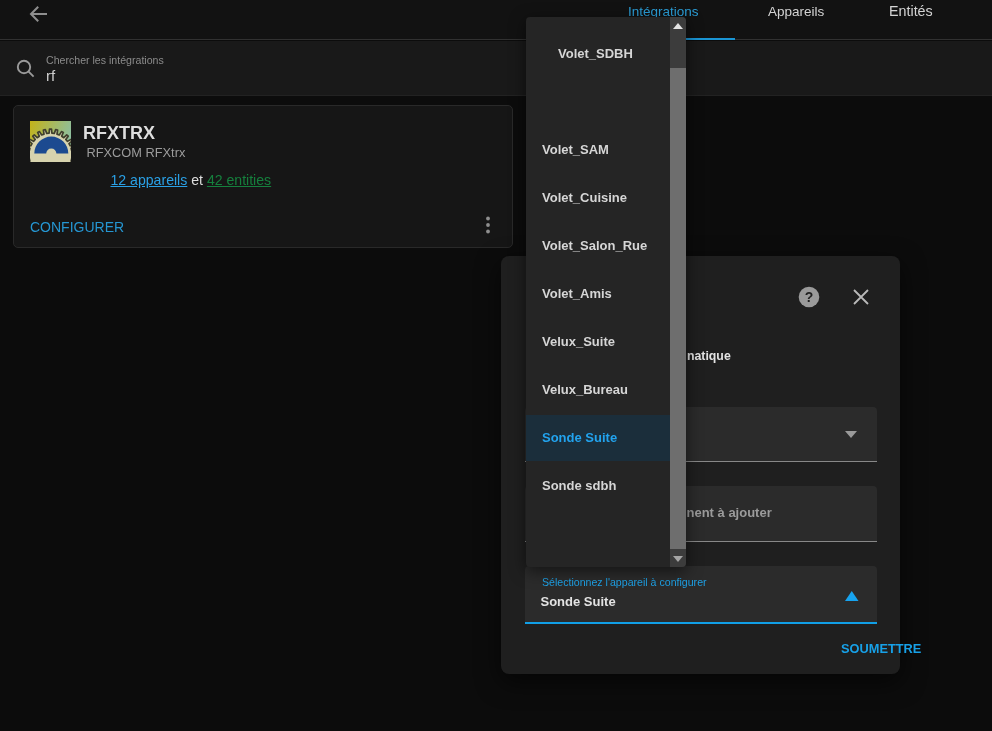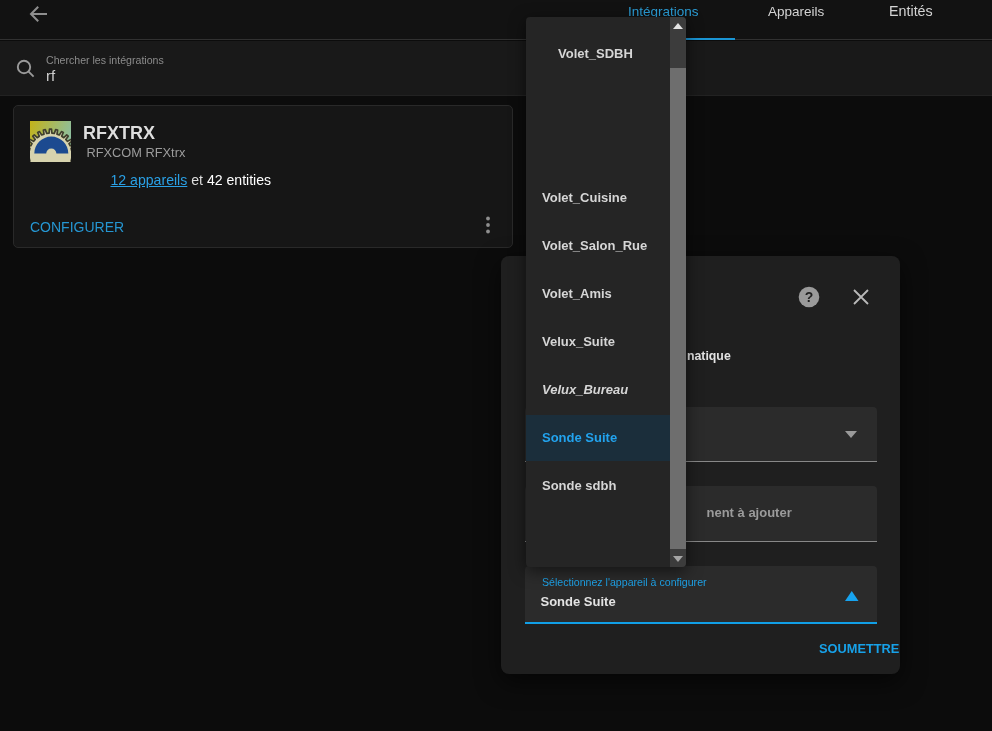--- a/index.html
+++ b/index.html
@@ -38,21 +38,21 @@
         <stop offset="1" stop-color="#8ebf9e"></stop>
       </linearGradient>
     </defs>
     <rect x="0" y="0" width="41" height="41" fill="url(#gbg)"></rect>
     <path d="M 19.1 12.1 L 19.5 8.1 L 21.5 8.1 L 21.9 12.1 L 24.3 12.4 L 25.7 8.6 L 27.6 9.1 L 27.0 13.1 L 29.3 14.0 L 31.5 10.6 L 33.3 11.5 L 31.7 15.2 L 33.8 16.7 L 36.7 13.9 L 38.2 15.2 L 35.8 18.5 L 37.5 20.3 L 41.0 18.4 L 42.1 20.0 L 39.0 22.6 L 40.2 24.8 L 44.1 23.7 L 44.8 25.6 L 41.1 27.3 L 41.7 29.8 L 45.8 29.6 L 46.0 31.6 L 42.1 32.4 L 42.1 35.0 L 46.0 35.8 L 45.8 37.8 L 41.7 37.6 L 41.1 40.1 L 44.8 41.8 L 44.1 43.7 L 40.2 42.6 L 39.0 44.8 L 42.1 47.4 L 41.0 49.0 L 37.5 47.1 L 35.8 48.9 L 38.2 52.2 L 36.7 53.5 L 33.8 50.7 L 31.7 52.2 L 33.3 55.9 L 31.5 56.8 L 29.3 53.4 L 27.0 54.3 L 27.6 58.3 L 25.7 58.8 L 24.3 55.0 L 21.9 55.3 L 21.5 59.3 L 19.5 59.3 L 19.1 55.3 L 16.7 55.0 L 15.3 58.8 L 13.4 58.3 L 14.0 54.3 L 11.7 53.4 L 9.5 56.8 L 7.7 55.9 L 9.3 52.2 L 7.2 50.7 L 4.3 53.5 L 2.8 52.2 L 5.2 48.9 L 3.5 47.1 L 0.0 49.0 L -1.1 47.4 L 2.0 44.8 L 0.8 42.6 L -3.1 43.7 L -3.8 41.8 L -0.1 40.1 L -0.7 37.6 L -4.8 37.8 L -5.0 35.8 L -1.1 35.0 L -1.1 32.4 L -5.0 31.6 L -4.8 29.6 L -0.7 29.8 L -0.1 27.3 L -3.8 25.6 L -3.1 23.7 L 0.8 24.8 L 2.0 22.6 L -1.1 20.0 L 0.0 18.4 L 3.5 20.3 L 5.2 18.5 L 2.8 15.2 L 4.3 13.9 L 7.2 16.7 L 9.3 15.2 L 7.7 11.5 L 9.5 10.6 L 11.7 14.0 L 14.0 13.1 L 13.4 9.1 L 15.3 8.6 L 16.7 12.4 Z" fill="#d7d3ae" stroke="#403f2d" stroke-width="1.7" stroke-linejoin="round"></path>
     <path d="M 4.3 32.6 A 17 17 0 0 1 38.3 32.6 L 26.4 32.6 A 5.1 5.1 0 0 0 16.2 32.6 Z" fill="#1c4a90"></path>
   </svg>
   <div class="abs" style="left:83px;top:123px;font-size:18px;font-weight:bold;color:#dedede;">RFXTRX</div>
   <div class="abs" style="left:86.5px;top:144.5px;font-size:12.8px;color:#9c9c9c;">RFXCOM RFXtrx</div>
   <div class="abs" style="left:86.5px;top:172px;font-size:14.1px;color:#dedede;">
-    <a style="color:#2aa0e5;text-decoration:underline;margin-left:24px;">12 appareils</a> et <a style="color:#ffffff;">42 entities</a>
+    <a style="color:#2aa0e5;text-decoration:underline;margin-left:24px;">12 appareils</a> et <a style="color:#15803d;text-decoration:underline;">42 entities</a>
   </div>
   <div class="abs" style="left:30px;top:219px;font-size:14px;font-weight:normal;letter-spacing:0px;color:#2596d2;">CONFIGURER</div>
   <svg class="abs" style="left:482px;top:212px;" width="12" height="24" viewBox="0 0 12 24">
     <circle cx="6" cy="6.5" r="1.9" fill="#8f8f8f"></circle>
     <circle cx="6" cy="13" r="1.9" fill="#8f8f8f"></circle>
     <circle cx="6" cy="19.5" r="1.9" fill="#8f8f8f"></circle>
   </svg>
 
   <div class="abs" style="left:501px;top:256px;width:399px;height:418px;background:#1f1f1f;border-radius:8px;box-shadow:0 8px 24px rgba(0,0,0,0.6);"></div>
 
@@ -66,42 +66,43 @@
   </svg>
 
   <div class="abs" style="left:687px;top:349px;font-size:12.3px;font-weight:bold;color:#e3e3e3;">natique</div>
 
   <div class="abs" style="left:525px;top:407px;width:352px;height:55px;background:#2b2b2b;border-radius:4px 4px 0 0;border-bottom:1px solid #888;"></div>
   <svg class="abs" style="left:845px;top:431px;" width="12" height="7" viewBox="0 0 12 7">
     <path d="M0 0 H12 L6 7 Z" fill="#9a9a9a"></path>
   </svg>
 
   <div class="abs" style="left:525px;top:486px;width:352px;height:56px;background:#2b2b2b;border-radius:4px 4px 0 0;border-bottom:1px solid #888;"></div>
-  <div class="abs" style="left:686.5px;top:504.5px;font-size:13px;font-weight:bold;color:#9b9b9b;padding-left:20px;">nent à ajouter</div>
+  <div class="abs" style="left:686.5px;top:504.5px;font-size:13px;font-weight:bold;color:#9b9b9b;">nent à ajouter</div>
 
   <div class="abs" style="left:525px;top:566px;width:352px;height:56px;background:#2b2b2b;border-radius:4px 4px 0 0;"></div>
   <div class="abs" style="left:542px;top:576px;font-size:10.6px;color:#1ea1e6;">Sélectionnez l'appareil à configurer</div>
   <div class="abs" style="left:540.5px;top:594px;font-size:13px;font-weight:bold;color:#e3e3e3;">Sonde Suite</div>
   <svg class="abs" style="left:845px;top:591px;" width="13.5" height="10" viewBox="0 0 13.5 10">
     <path d="M0 10 H13.5 L6.75 0 Z" fill="#17a3ef"></path>
   </svg>
   <div class="abs" style="left:525px;top:622px;width:352px;height:2px;background:#119fe6;"></div>
 
-  <div class="abs" style="left:819px;top:641px;font-size:12.8px;font-weight:bold;letter-spacing:0px;color:#17a1e8;">SOUMETTRE</div>
+  <div class="abs" style="left:841px;top:641px;font-size:12.8px;font-weight:bold;letter-spacing:0px;color:#17a1e8;">SOUMETTRE</div>
 
   <div class="abs" id="panel" style="left:526px;top:17px;width:160px;height:550px;background:#252525;border-radius:4px;box-shadow:0 4px 16px rgba(0,0,0,0.55);overflow:hidden;">
 
     <div class="abs" style="left:0;top:398px;width:144px;height:46px;background:#1b2e3b;"></div>
 
     <div class="abs item" style="top:13px;margin-left:16px;">Volet_SDBH</div>
+    <div class="abs item" style="top:109px;">Volet_SAM</div>
     <div class="abs item" style="top:157px;">Volet_Cuisine</div>
     <div class="abs item" style="top:205px;">Volet_Salon_Rue</div>
     <div class="abs item" style="top:253px;">Volet_Amis</div>
     <div class="abs item" style="top:301px;">Velux_Suite</div>
-    <div class="abs item" style="top:349px;font-style:italic;">Velux_Bureau</div>
+    <div class="abs item" style="top:349px;">Velux_Bureau</div>
     <div class="abs item" style="top:397px;color:#22a3ee;">Sonde Suite</div>
     <div class="abs item" style="top:445px;">Sonde sdbh</div>
 
     <div class="abs" style="left:144px;top:0;width:16px;height:550px;background:#3c3c3c;"></div>
     <div class="abs" style="left:144px;top:51px;width:16px;height:481px;background:#6e6e6e;"></div>
     <svg class="abs" style="left:147px;top:6px;" width="10" height="6" viewBox="0 0 10 6">
         <path d="M0 6 H10 L5 0 Z" fill="#e2e2e2"></path>
       </svg>
     <svg class="abs" style="left:147px;top:539px;" width="10" height="6" viewBox="0 0 10 6">
         <path d="M0 0 H10 L5 6 Z" fill="#a5a5a5"></path>

